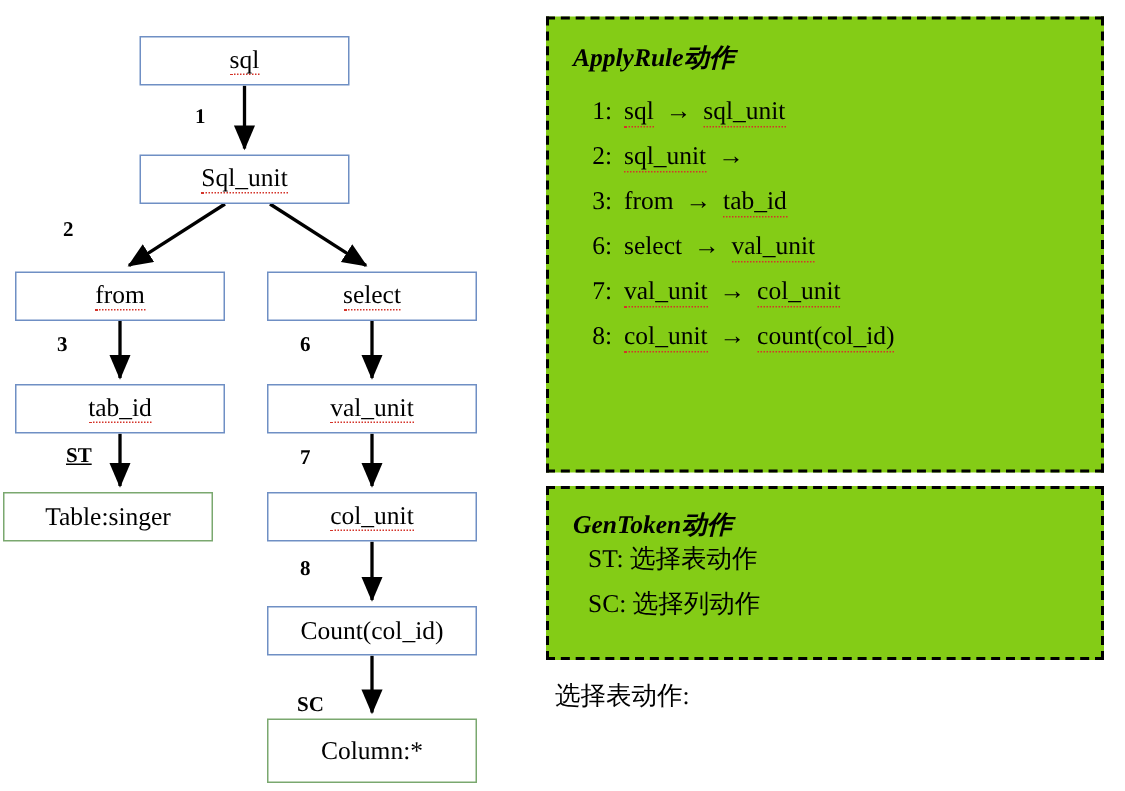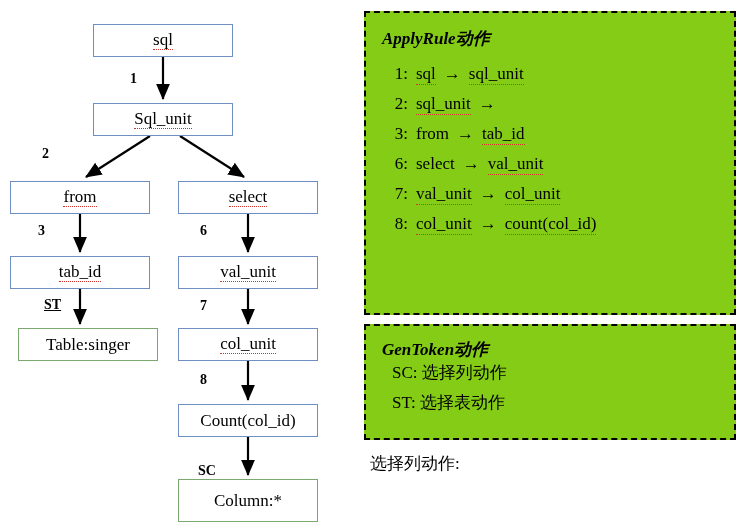--- a/index.html
+++ b/index.html
@@ -148,21 +148,21 @@
   </div>
 
   <div class="node" style="left:10px; top:256px; width:140px; height:33px;">
     <span class="spell">tab_id</span>
   </div>
 
   <div class="node" style="left:178px; top:256px; width:140px; height:33px;">
     <span class="spell">val_unit</span>
   </div>
 
-  <div class="node leaf" style="left:18px; top:328px; width:140px; height:33px;">
+  <div class="node leaf" style="left:2px; top:328px; width:140px; height:33px;">
     <span>Table:singer</span>
   </div>
 
   <div class="node" style="left:178px; top:328px; width:140px; height:33px;">
     <span class="spell">col_unit</span>
   </div>
 
   <div class="node" style="left:178px; top:404px; width:140px; height:33px;">
     <span>Count(col_id)</span>
   </div>
@@ -220,21 +220,21 @@
     <div class="rule-row" style="margin-bottom:0;">
       <span class="rule-idx">8:</span>
       <span class="underline-red">col_unit</span>
       <span style="margin:0 8px;">→</span>
       <span class="underline-red">count(col_id)</span>
     </div>
   </div>
 
   <div class="panel" style="left:364px; top:324px; width:372px; height:116px; padding:12px 16px;">
     <div class="panel-title" style="">GenToken动作</div>
+    <div class="token-row" style="padding-left:10px;">ST: 选择表动作</div>
     <div class="token-row" style="padding-left:10px;">SC: 选择列动作</div>
-    <div class="token-row" style="padding-left:10px;">ST: 选择表动作</div>
   </div>
 
   <div class="seq-block" style="left:370px; top:452px; width:370px;">
-    <div>选择列动作:</div>
+    <div>选择表动作:</div>
   </div>
 
 </div>
 
 </body></html>

